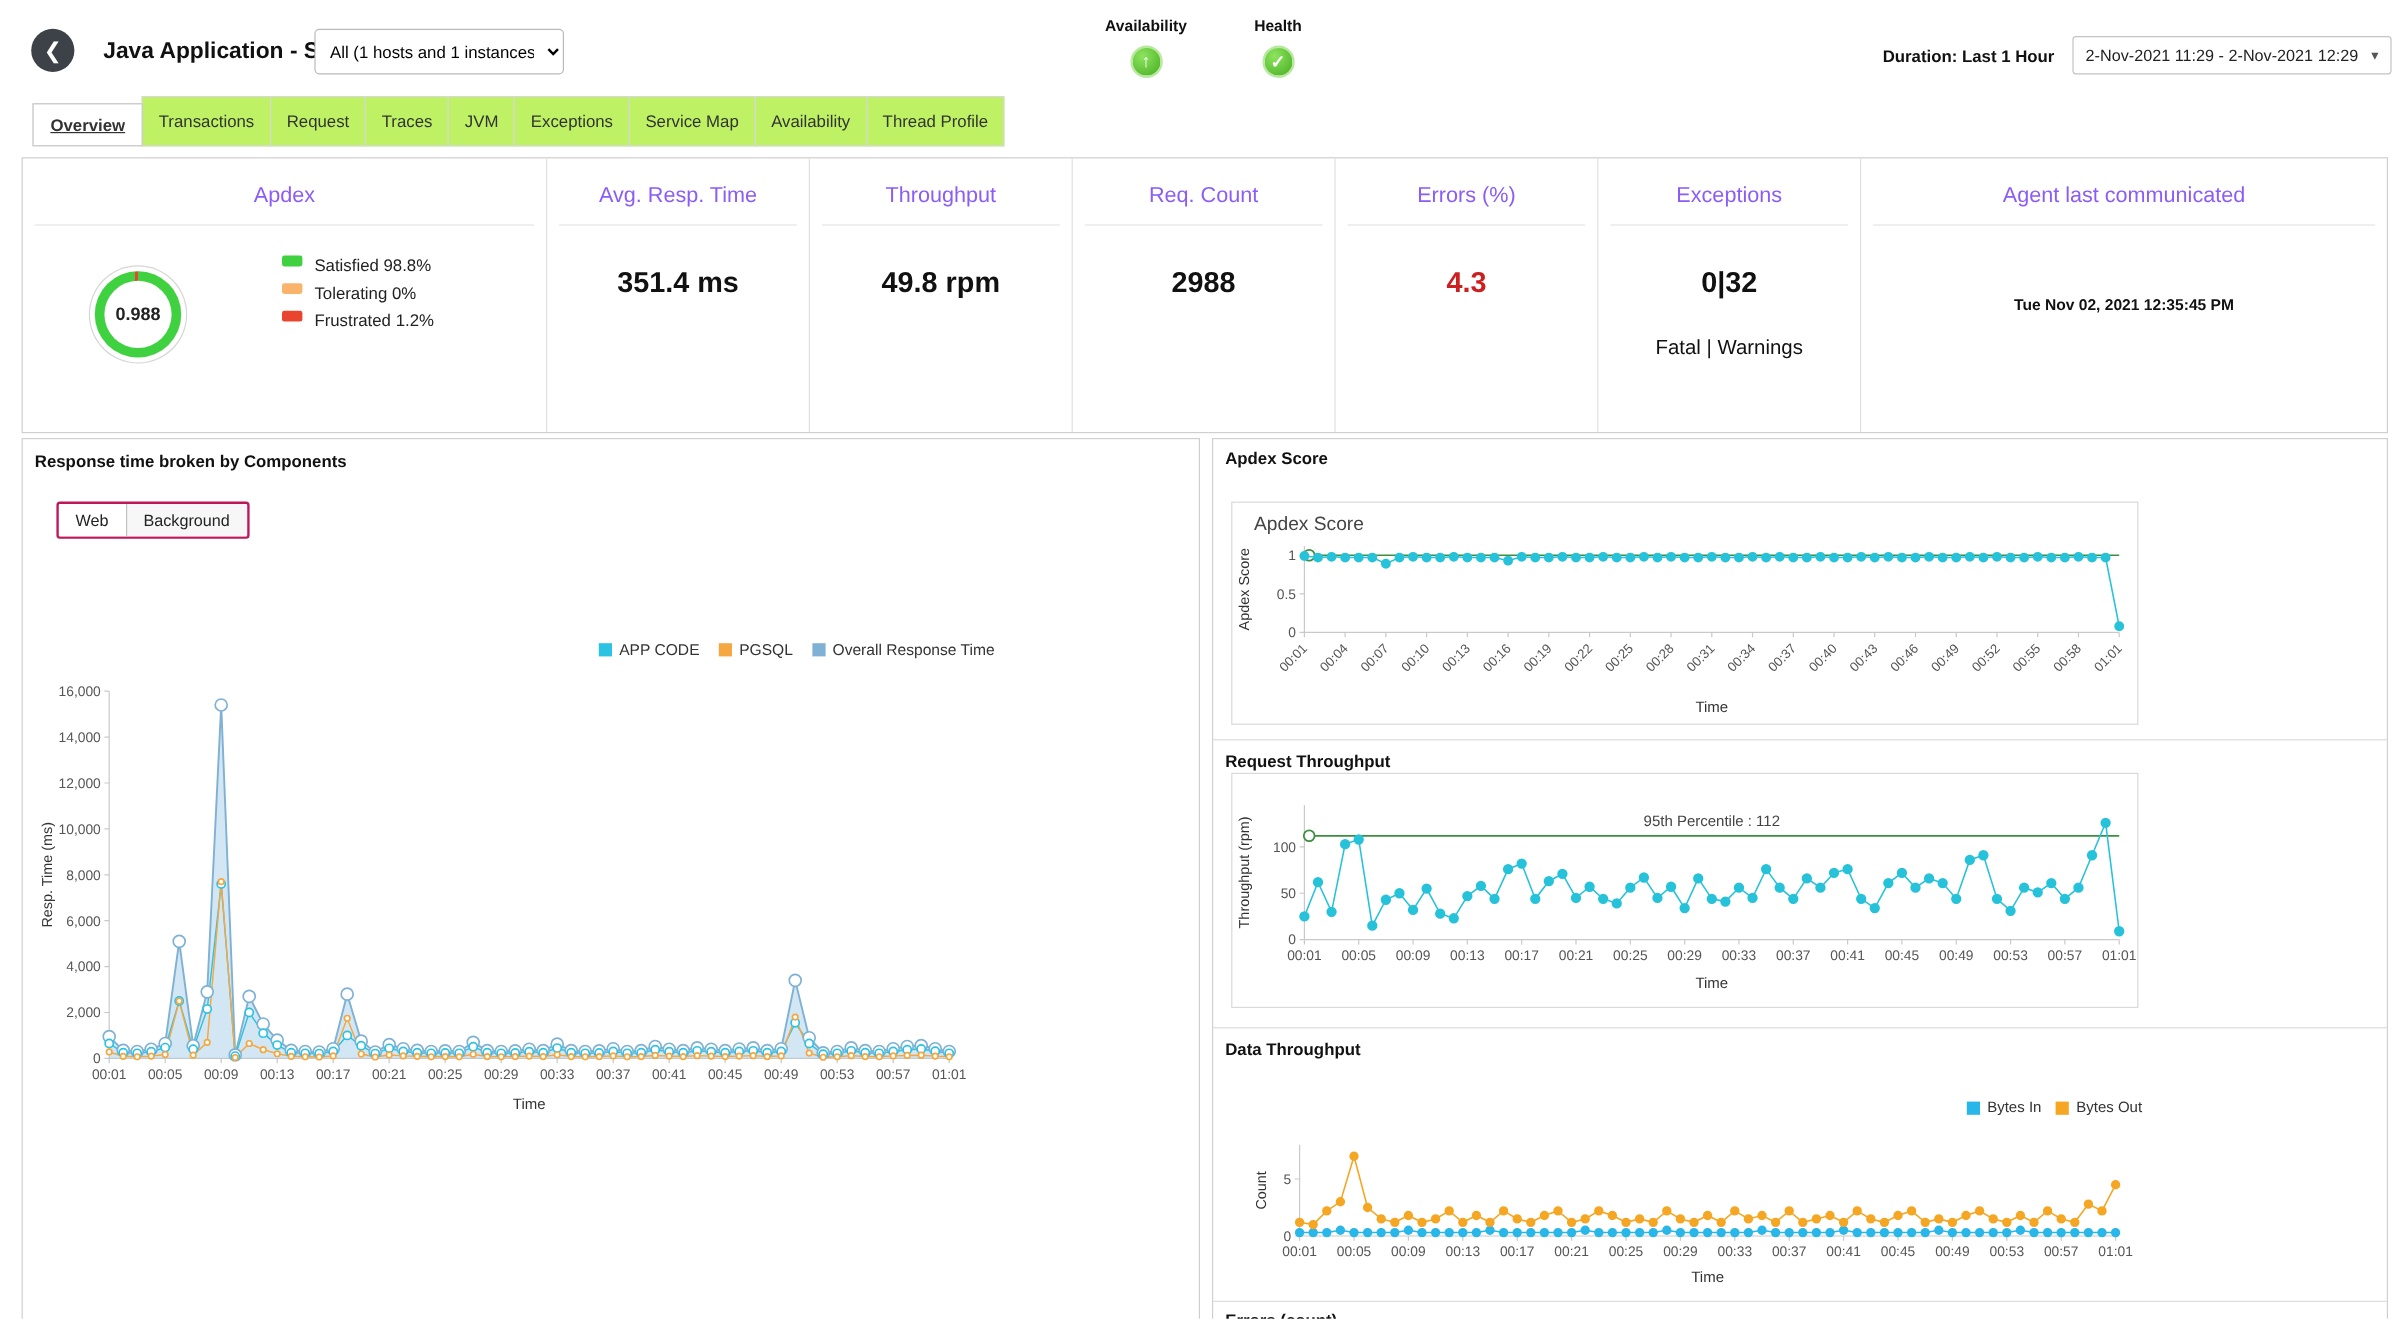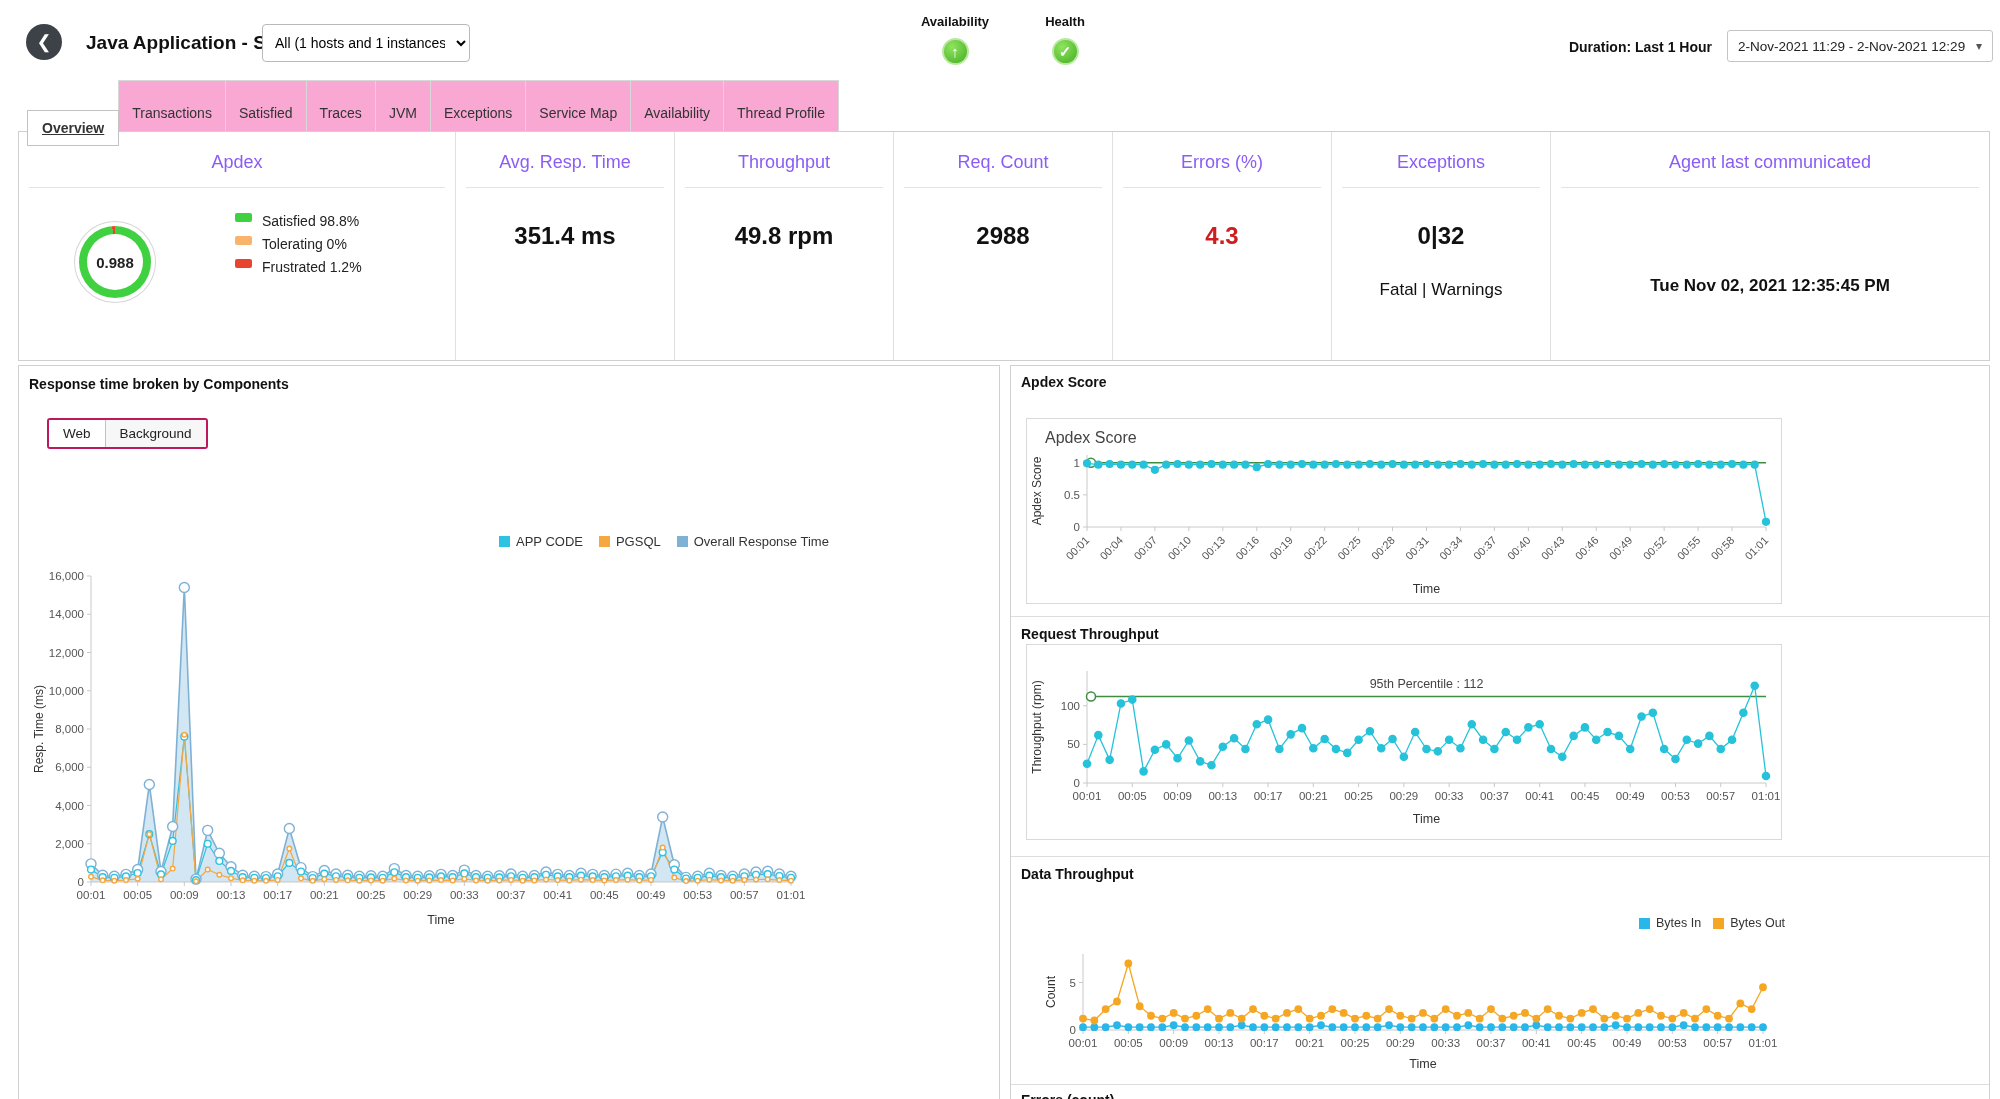--- a/index.html
+++ b/index.html
@@ -21,35 +21,35 @@
     align-items:center;justify-content:center;color:#fff;font-size:15px;font-weight:bold;
     background:radial-gradient(circle at 35% 30%, #8ee45e, #45ad22);border:2px solid #b9e9a0;}
   #duration-label{position:absolute;right:288px;top:39px;font-size:14px;font-weight:bold;color:#111;}
   #date-range{position:absolute;left:1727px;top:30px;width:266px;height:32px;border:1px solid #c4c4c4;
     border-radius:3px;background:#fff;display:flex;align-items:center;justify-content:space-between;
     padding:0 10px;font-size:13.5px;color:#222;cursor:pointer;}
   #date-range .caret{color:#555;font-size:12px;margin-left:8px;}
 
   
   #tabs{position:absolute;left:28px;top:80px;display:flex;align-items:flex-end;}
-  .tab{padding:24px 13px;font-size:14px;background:#f9a8d4;border:1px solid #d8d8d8;margin-left:-1px;
+  .tab{padding:12px 13px;font-size:14px;background:#bef264;border:1px solid #d8d8d8;margin-left:-1px;
     color:#333;cursor:pointer;font-family:inherit;white-space:nowrap;}
   .tab.active{background:#fff;font-weight:bold;border-color:#c2c2c2;padding:9px 14px;position:relative;z-index:2;text-decoration:underline;}
 
   
   #summary{position:absolute;left:18px;top:131px;width:1972px;height:230px;border:1px solid #cfcfcf;
     background:#fff;display:flex;}
   .card{border-right:1px solid #e0e0e0;position:relative;}
   .card:last-child{border-right:none;}
   .card-title{margin-top:20px;text-align:center;font-size:18px;color:#8b5cf6;}
   .card-rule{height:1px;background:#e4e4e4;margin:14px 10px 0;}
   .card-value{text-align:center;font-size:24px;font-weight:bold;margin-top:34px;color:#111;}
   .card-value.red{color:#cc1f1f;}
   .card-sub{text-align:center;font-size:17px;margin-top:30px;color:#111;}
-  .card-value.agent{font-size:17px;margin-top:88px;}
+  .card-value.agent{font-size:13px;margin-top:58px;}
   .apdex-wrap{display:flex;align-items:center;margin-top:36px;padding-left:60px;}
   #apdex-gauge{width:72px;height:72px;border-radius:50%;position:relative;flex:0 0 72px;
     box-shadow:0 0 0 4px #fff,0 0 0 5px #d6d6d6;}
   .gauge-center{position:absolute;inset:8px;background:#fff;border-radius:50%;display:flex;
     align-items:center;justify-content:center;font-size:15px;font-weight:bold;}
   .apdex-legend{margin-left:84px;transform:translateY(-18px);}
   .apdex-legend .legend-row{display:flex;margin:7px 0;font-size:14px;color:#222;}
   .apdex-legend .swatch{width:17px;height:9px;border-radius:2px;margin-right:10px;}
 
   
@@ -100,21 +100,21 @@
   <div id="duration-label">Duration: Last 1 Hour</div>
   <div id="date-range">
     <span>2-Nov-2021 11:29 - 2-Nov-2021 12:29</span>
     <span class="caret">▾</span>
   </div>
 </div>
 
 <div id="tabs">
   <button class="tab active">Overview</button>
   <button class="tab">Transactions</button>
-  <button class="tab">Satisfied</button>
+  <button class="tab">Request</button>
   <button class="tab">Traces</button>
   <button class="tab">JVM</button>
   <button class="tab">Exceptions</button>
   <button class="tab">Service Map</button>
   <button class="tab">Availability</button>
   <button class="tab">Thread Profile</button>
 </div>
 
 <div id="summary">
   <div class="card" style="width:437px">

